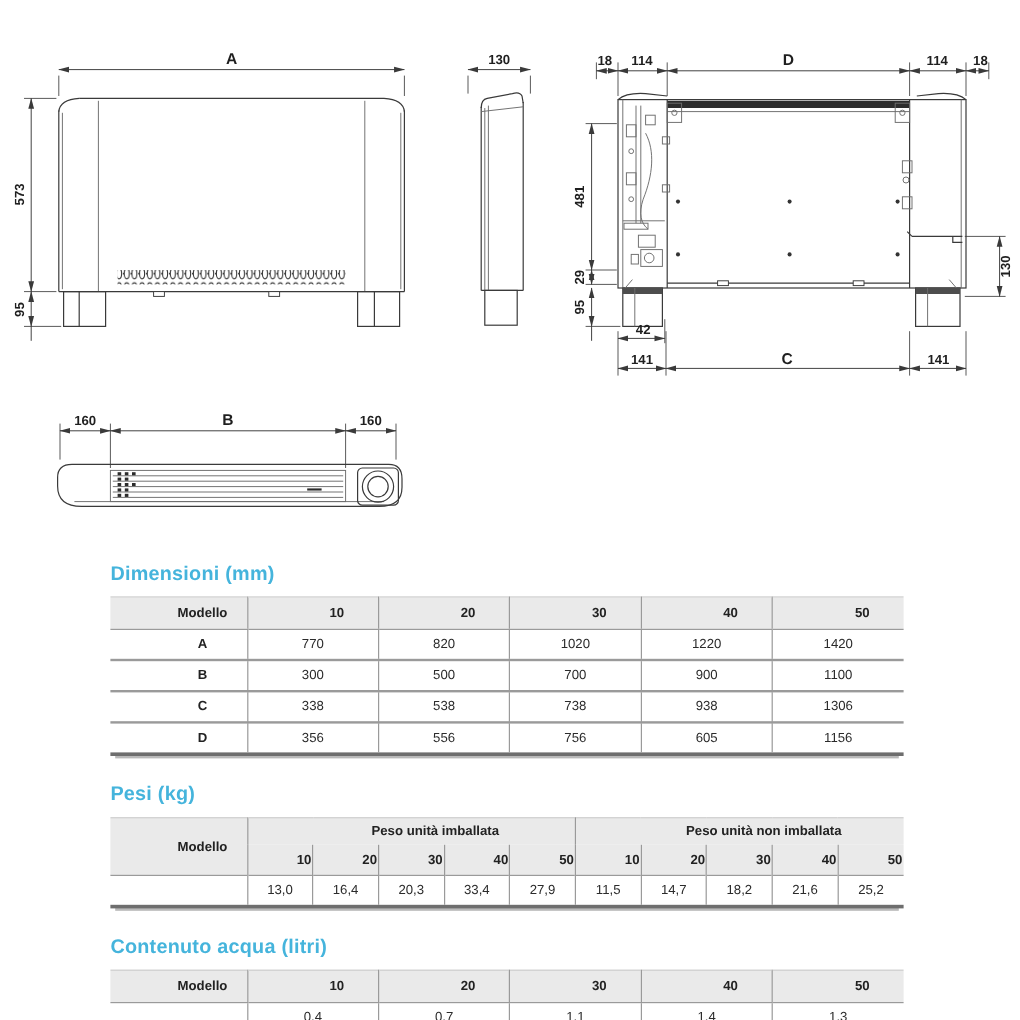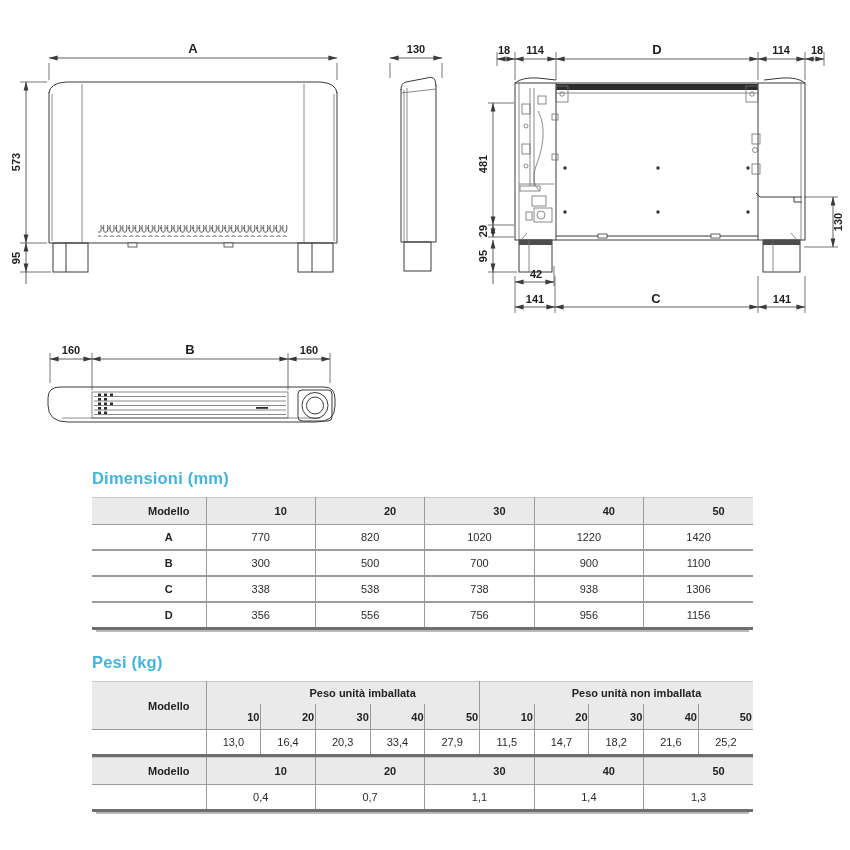--- a/index.html
+++ b/index.html
@@ -346,21 +346,21 @@
             <td>538</td>
             <td>738</td>
             <td>938</td>
             <td>1306</td>
           </tr>
           <tr>
             <th class="first">D</th>
             <td>356</td>
             <td>556</td>
             <td>756</td>
-            <td>956</td>
+            <td>605</td>
             <td>1156</td>
           </tr>
         </tbody>
       </table>
     </div>
 
     <h2 class="sec-title gap">Pesi (kg)</h2>
     <div class="twrap">
       <table class="pesi">
         <colgroup>
@@ -404,20 +404,21 @@
             <td>11,5</td>
             <td>14,7</td>
             <td>18,2</td>
             <td>21,6</td>
             <td>25,2</td>
           </tr>
         </tbody>
       </table>
     </div>
 
+    <h2 class="sec-title gap">Contenuto acqua (litri)</h2>
     <div class="twrap">
       <table class="watertab">
         <colgroup>
             <col style="width:114px">
             <col>
             <col>
             <col>
             <col>
             <col>
           </colgroup>

